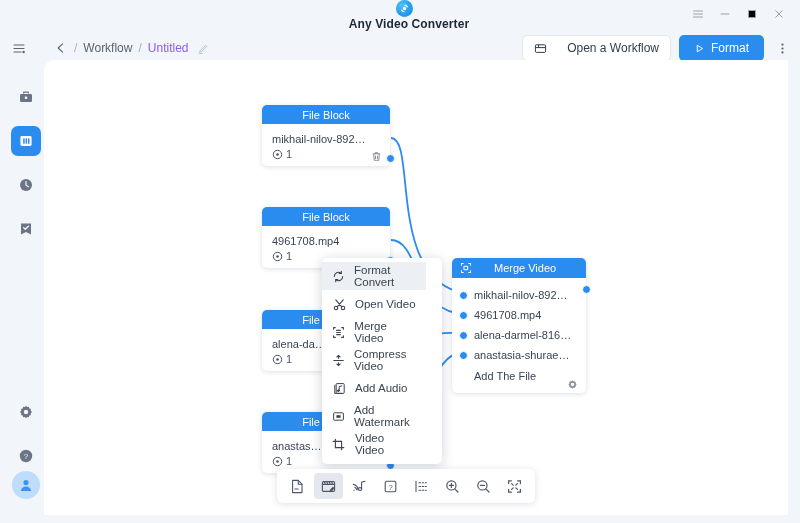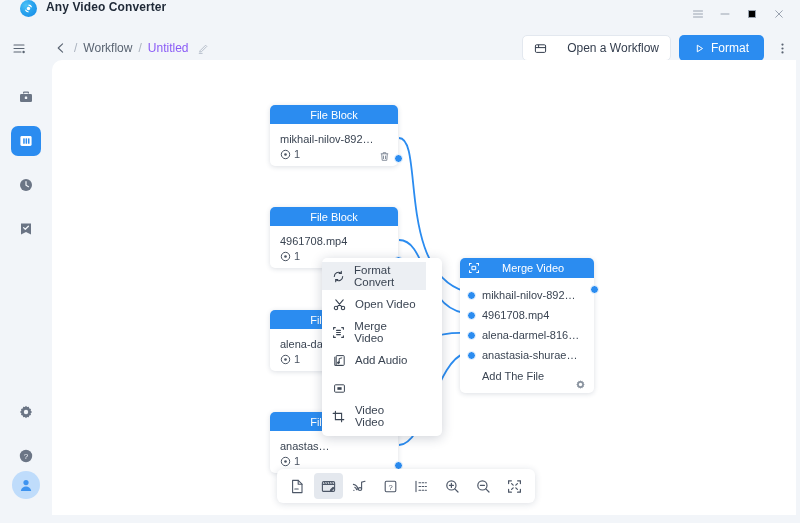--- a/index.html
+++ b/index.html
@@ -7,21 +7,21 @@
     width: 800px; height: 523px;
     font-family: "Liberation Sans", sans-serif;
     background: #f2f5f9;
     overflow: hidden;
   }
   .app { position: relative; width: 800px; height: 523px; background: #f2f5f9; }
 
   
   .titlebar {
     position: absolute; left: 0; top: 0; width: 800px; height: 28px;
-    display: flex; align-items: flex-start; padding-left: 20px;
+    display: flex; align-items: center; padding-left: 9px; flex-direction: column;
   }
   .logo {
     width: 17px; height: 17px; border-radius: 50%;
     background: radial-gradient(circle at 35% 32%, #4fc3f7 0%, #29a3ee 45%, #1688e6 100%);
     display: flex; align-items: center; justify-content: center; flex: none;
   }
   .logo svg { display: block; }
   .app-title {
     margin-left: 9px; font-size: 12px; font-weight: bold; color: #1e2836;
     letter-spacing: .1px;
@@ -71,21 +71,21 @@
   .rail-ico.sel { background: #2b8cf0; color: #fff; }
   .rail-spacer { flex: 1; }
   .rail-avatar {
     width: 28px; height: 28px; border-radius: 50%; background: #bfdcfb;
     display: flex; align-items: center; justify-content: center; color: #3d93f0;
     margin-bottom: 24px;
   }
 
   
   .canvas {
-    position: absolute; left: 52px; top: 60px; width: 744px; height: 455px;
+    position: absolute; left: 44px; top: 60px; width: 744px; height: 455px;
     background: #fff; border-radius: 10px 0 0 0; overflow: hidden;
   }
   .edges { position: absolute; left: 0; top: 0; width: 744px; height: 455px; }
 
   
   .node {
     position: absolute; background: #fff; border-radius: 5px;
     box-shadow: 0 1px 5px rgba(35,55,85,.16);
   }
   .node-head {
@@ -434,36 +434,47 @@
       <span class="ctxicon">
         <svg width="13" height="13" viewBox="0 0 13 13" stroke="currentColor" stroke-width="1.1" fill="none" stroke-linecap="round">
             <path d="M1.6 1.6h1.7M1.6 1.6v1.7M1.6 11.4h1.7M1.6 11.4V9.7M11.4 1.6H9.7M11.4 1.6v1.7M11.4 11.4H9.7M11.4 11.4V9.7"></path>
             <path d="M4.6 4.4h3.8M4.6 6.5h3.8M4.6 8.6h3.8"></path>
           </svg>
       </span>
       <span>Merge Video</span>
     </div>
     <div class="ctxitem">
       <span class="ctxicon">
+        <svg width="13" height="13" viewBox="0 0 13 13" stroke="currentColor" stroke-width="1.2" fill="none" stroke-linecap="round">
+            <path d="M1.8 6.5h9.4"></path>
+            <path d="M6.5 1.6v2.6M4.9 2.9l1.6-1.4 1.6 1.4"></path>
+            <path d="M6.5 11.4V8.8M4.9 10.1l1.6 1.4 1.6-1.4"></path>
+          </svg>
+      </span>
+      <span>Compress Video</span>
+    </div>
+    <div class="ctxitem">
+      <span class="ctxicon">
         <svg width="13" height="13" viewBox="0 0 13 13" stroke="currentColor" stroke-width="1" fill="none">
             <rect x="3.2" y="1.6" width="8" height="9.8" rx=".8"></rect>
             <path d="M1.8 3.2v8.2h7.4" stroke-linecap="round"></path>
             <path d="M6.2 8.6V4.6l2.6-.7" stroke-linecap="round"></path>
             <circle cx="5.4" cy="8.7" r=".9" fill="currentColor"></circle>
           </svg>
       </span>
       <span>Add Audio</span>
     </div>
     <div class="ctxitem">
       <span class="ctxicon">
         <svg width="13" height="13" viewBox="0 0 13 13" stroke="currentColor" stroke-width="1" fill="none">
             <rect x="1.6" y="2.8" width="9.8" height="7.4" rx=".9"></rect>
             <rect x="4.4" y="5.2" width="4.2" height="2.6" fill="currentColor" stroke="none"></rect>
           </svg>
       </span>
+      <span>Add Watermark</span>
     </div>
     <div class="ctxitem">
       <span class="ctxicon">
         <svg width="13" height="13" viewBox="0 0 13 13" stroke="currentColor" stroke-width="1.1" fill="none" stroke-linecap="round">
             <path d="M3.4 1.2v8.4h8.4"></path>
             <path d="M1.2 3.4h8.4v8.4"></path>
           </svg>
       </span>
       <span>Video Video</span>
     </div>

